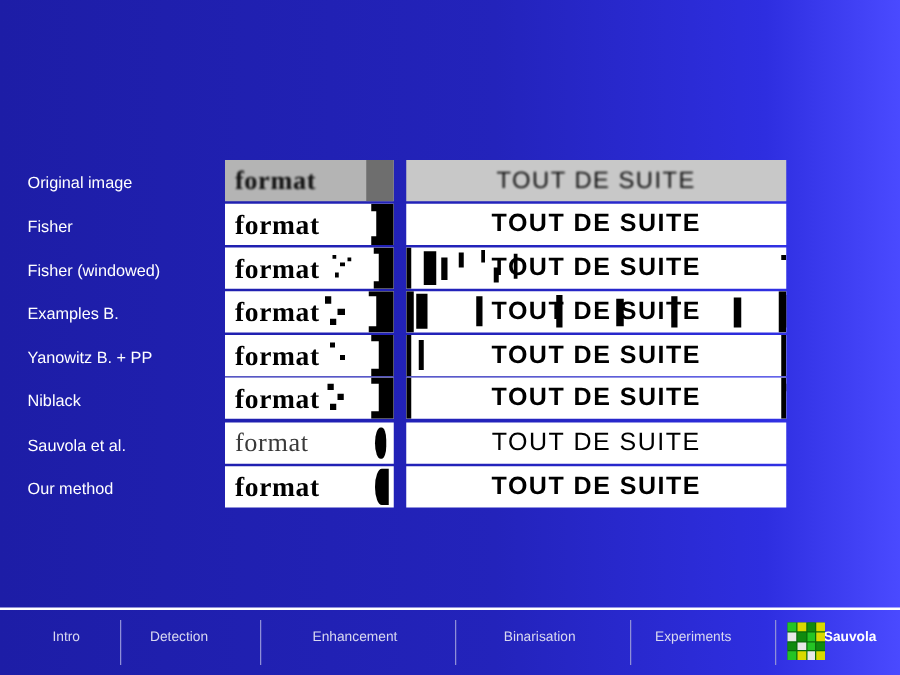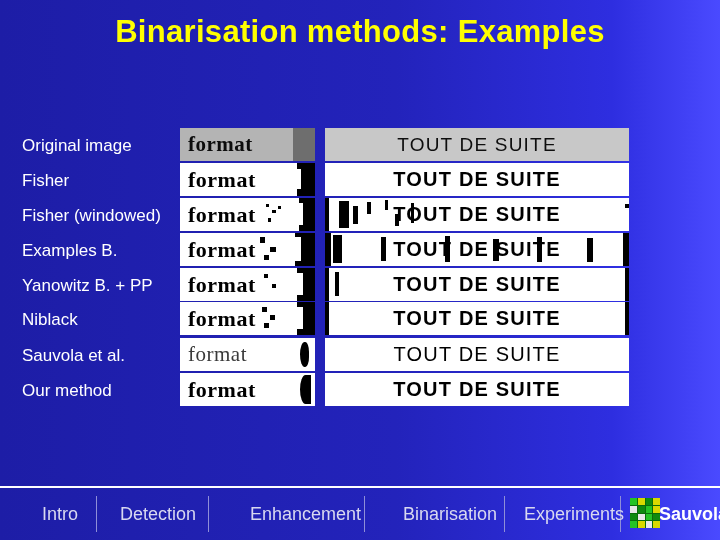--- a/index.html
+++ b/index.html
@@ -50,21 +50,21 @@
     left: 0;
     width: 680px;
     height: 36px;
   }
   .row-label {
     position: absolute;
     left: 2px;
     top: 50%;
     transform: translateY(-50%);
     color: #ffffff;
-    font-size: 17px;
+    font-size: 13px;
     white-space: nowrap;
   }
 
   
   .panel {
     position: absolute;
     top: 0;
     background: #ffffff;
     overflow: hidden;
   }
@@ -138,21 +138,21 @@
     left: 0;
     bottom: 0;
     width: 720px;
     height: 52px;
     border-top: 2px solid #ffffff;
   }
   .nav-item {
     position: absolute;
     top: 16px;
     color: #d8d8f0;
-    font-size: 18px;
+    font-size: 11px;
     white-space: nowrap;
   }
   .nav-item.active {
     color: #ffffff;
     font-weight: bold;
   }
   .nav-sep {
     position: absolute;
     top: 8px;
     width: 1px;
@@ -176,21 +176,20 @@
   .nav-logo i:nth-child(3n) { background: #0f8a0f; }
   .nav-logo i:nth-child(5n) { background: #e8e8e8; }
 </style>
 </head>
 <body>
 
 <div class="slide-bg"></div>
 
 <div class="slide">
 
-  <div class="title">Binarisation methods: Examples</div>
 
   <div class="examples">
 
     <div class="row" style="top:0px;">
       <div class="row-label">Original image</div>
       <div class="panel panel-small grey-bg">
         <div class="panel-img small-text blurry" style="font-size:21px;">format</div>
         <div style="position:absolute;right:0;top:0;bottom:0;width:22px;background:#6e6e6e;"></div>
       </div>
       <div class="panel panel-big grey-bg-2">

